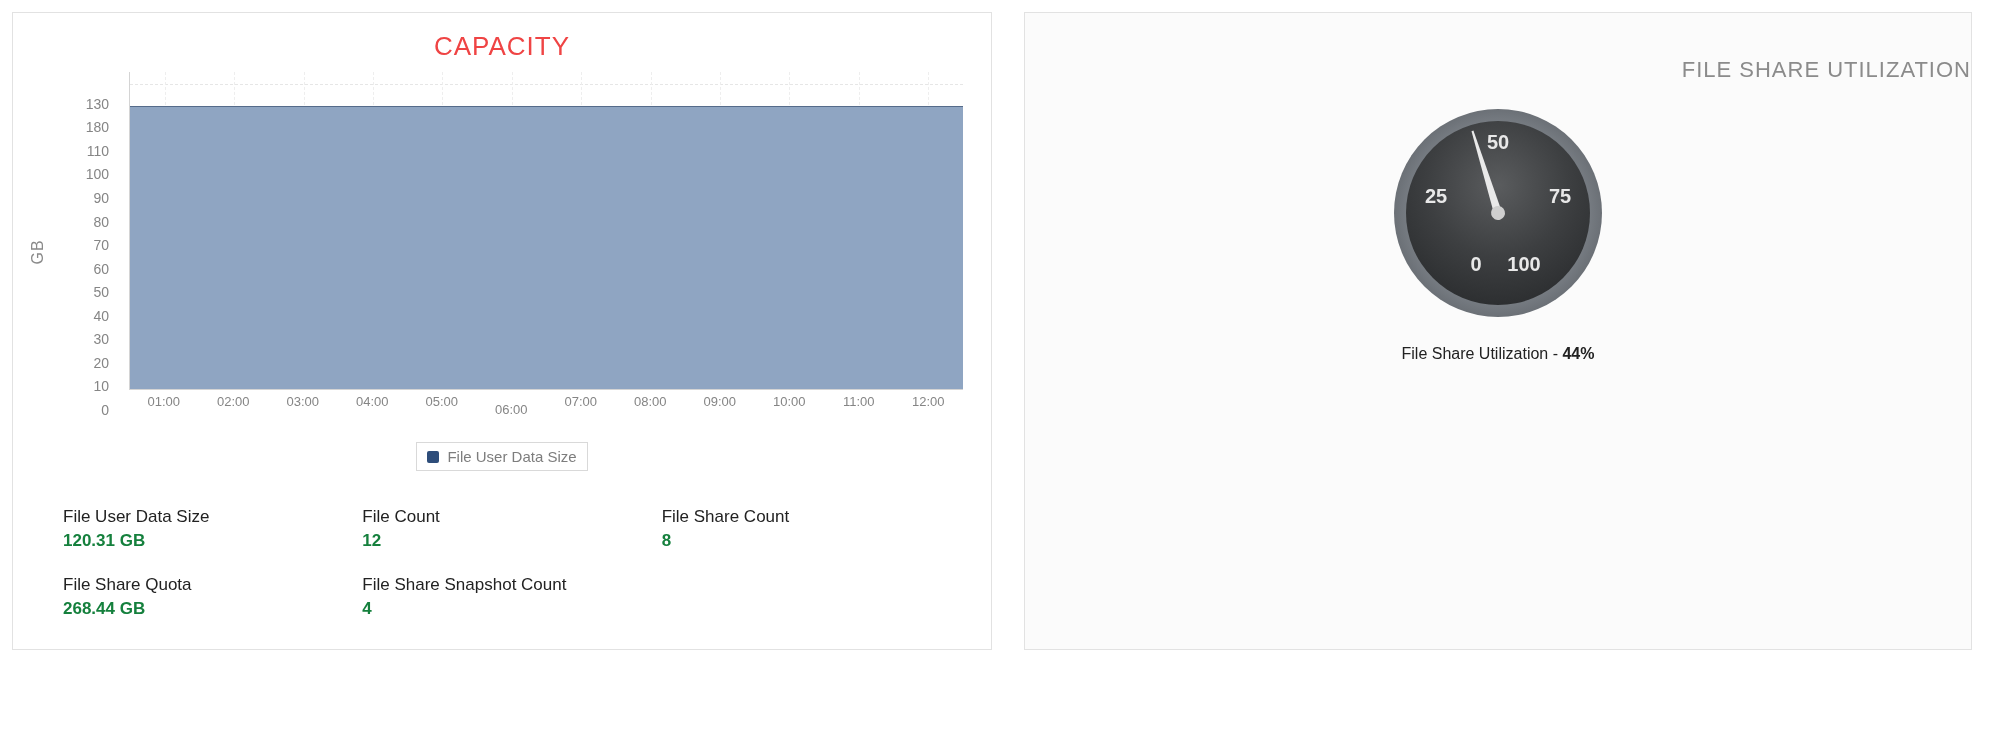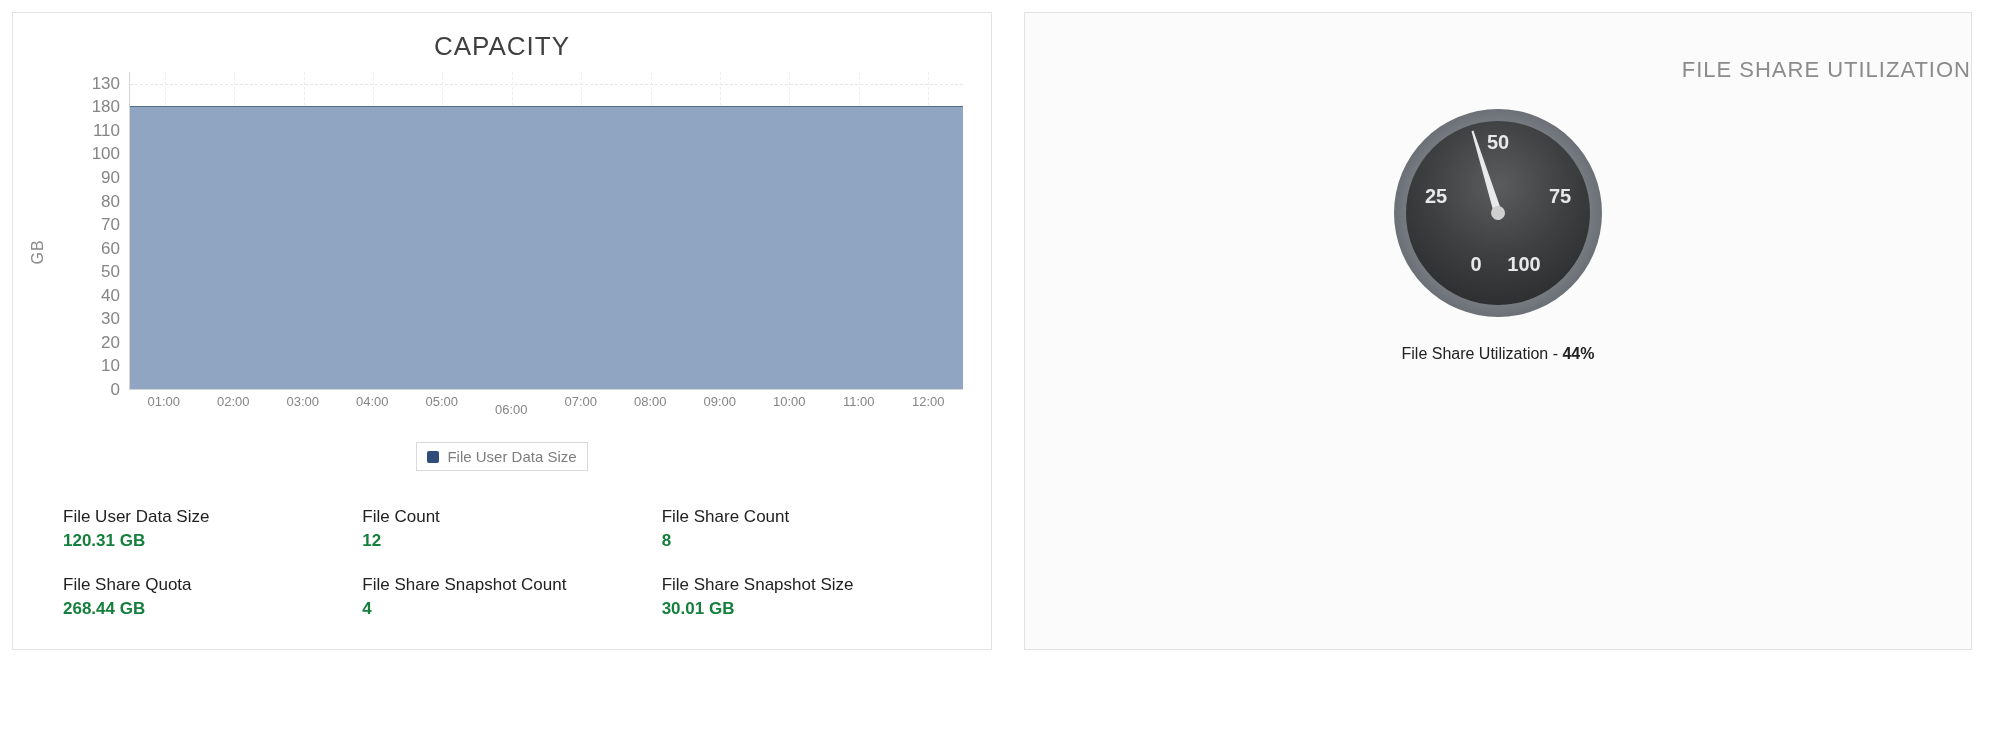--- a/index.html
+++ b/index.html
@@ -23,21 +23,21 @@
     background: #ffffff;
   }
   .panel.left  { width: 980px;  }
   .panel.right { width: 948px;  background: #fbfbfb; }
 
   
   .cap-title {
     text-align: center;
     font-size: 26px;
     letter-spacing: 1px;
-    color: #404040;
+    color: #ef4444;
     padding: 18px 0 10px 0;
     font-weight: 500;
   }
   .chart-zone {
     position: relative;
     height: 360px;
     margin: 0 28px 0 70px;
   }
   
   .ylabel {
@@ -49,24 +49,25 @@
     font-size: 16px;
     letter-spacing: 1px;
   }
   .yaxis {
     position: absolute;
     left: 0; top: 0; bottom: 42px;
     width: 46px;
   }
   .ytick {
     position: absolute;
-    right: 9px;
-    font-size: 17px;
+    right: 20px;
+    font-size: 14px;
     color: #858585;
     transform: translateY(-50%);
+    margin-top: 20px;
   }
   .plot {
     position: absolute;
     left: 46px; right: 0;
     top: 0; bottom: 42px;
     border-left: 1px solid #d4d4d4;
     border-bottom: 1px solid #d4d4d4;
     background: #ffffff;
     overflow: hidden;
   }
@@ -263,24 +264,20 @@
         <div class="stat-value">8</div>
       </div>
       <div>
         <div class="stat-label">File Share Quota</div>
         <div class="stat-value">268.44 GB</div>
       </div>
       <div>
         <div class="stat-label">File Share Snapshot Count</div>
         <div class="stat-value">4</div>
       </div>
-      <div>
-        <div class="stat-label">File Share Snapshot Size</div>
-        <div class="stat-value">30.01 GB</div>
-      </div>
     </div>
   </div>
 
   <div class="panel right">
     <div class="util-title">FILE SHARE UTILIZATION</div>
 
     <div class="gauge-wrap">
       <svg class="gauge" viewBox="0 0 220 220">
         <defs>
           <radialGradient id="bezGrad" cx="50%" cy="50%" r="50%">

